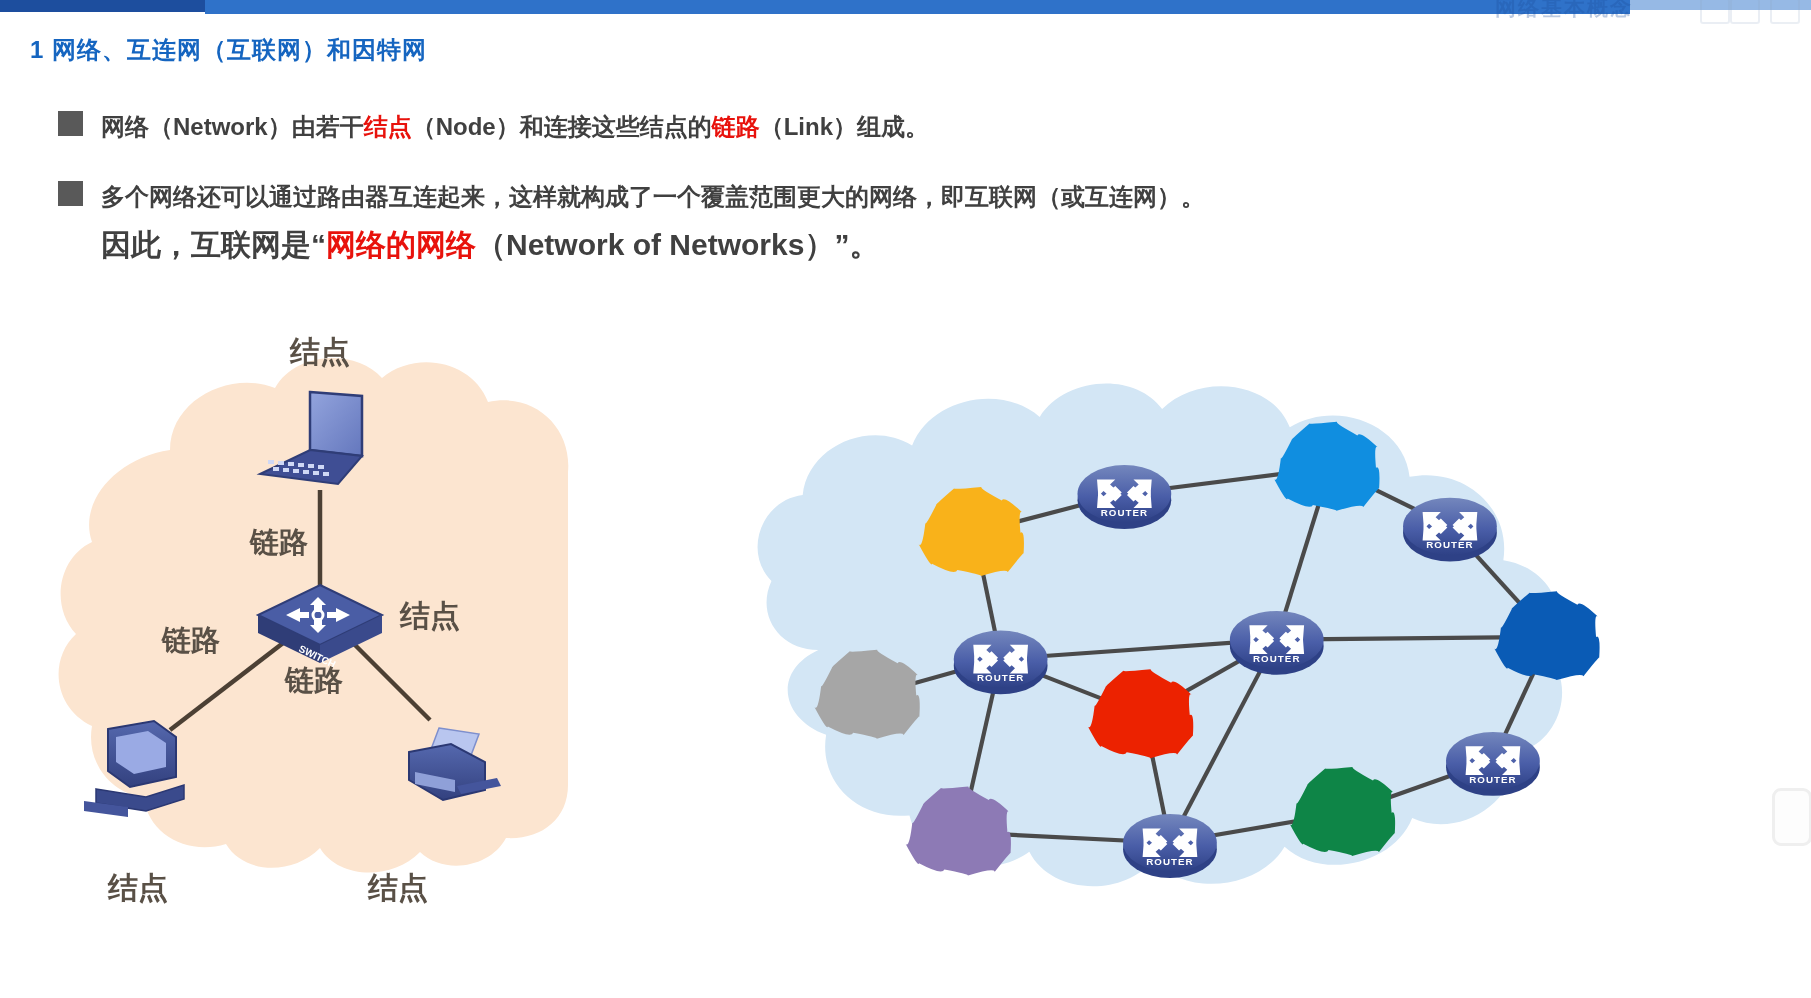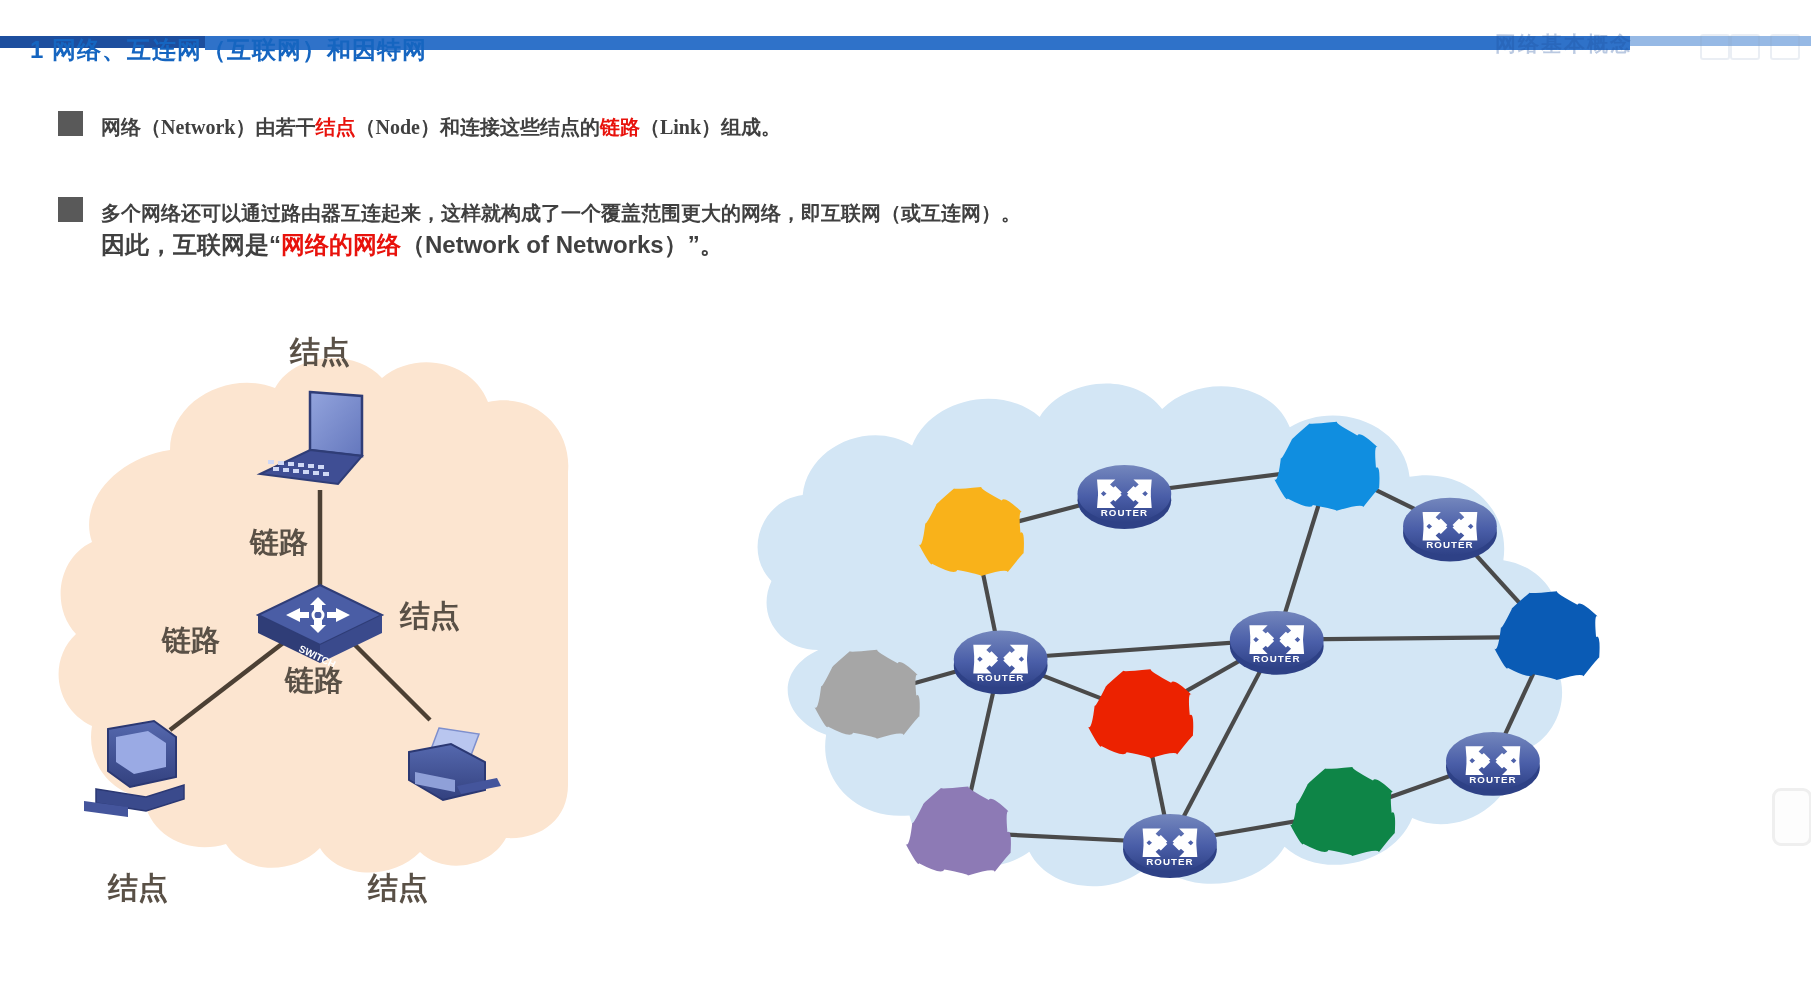--- a/index.html
+++ b/index.html
@@ -4,45 +4,45 @@
 <style>
   html,body{margin:0;padding:0;}
   body{
     width:1811px;height:998px;
     background:#ffffff;
     font-family:"Liberation Sans","DejaVu Sans",sans-serif;
     overflow:hidden;position:relative;
   }
 
   
-  #top-chrome{position:absolute;left:0;top:0;width:1811px;height:26px;background:#ffffff;margin-top:36px;}
+  #top-chrome{position:absolute;left:0;top:0;width:1811px;height:26px;background:#ffffff;}
   #top-bar-left{position:absolute;left:0;top:0;width:205px;height:12px;background:#1d4e9e;}
   #top-bar-main{position:absolute;left:205px;top:0;width:1425px;height:14px;background:#2f72c9;}
   #top-bar-tail{position:absolute;left:1630px;top:0;width:181px;height:10px;background:#3f7fd0;opacity:.55;}
   #top-caption{position:absolute;left:1495px;top:-6px;width:215px;height:26px;
     color:#1d4e9e;font-size:21px;font-weight:bold;letter-spacing:2px;
     opacity:.30;white-space:nowrap;overflow:hidden;}
   #top-ghost-icons{position:absolute;left:1700px;top:-4px;width:111px;height:28px;opacity:.18;}
   .ghost-ico{position:absolute;top:2px;width:26px;height:22px;border:2px solid #8fa6c4;border-radius:3px;}
 
   
   #slide-title{
     position:absolute;left:30px;top:34px;
     font-size:24px;font-weight:bold;color:#1565c0;
     letter-spacing:1px;white-space:nowrap;
   }
 
   
   .bullet-row{position:absolute;display:flex;align-items:flex-start;}
   .bullet-sq{width:25px;height:25px;background:#595959;flex:none;margin-top:8px;}
-  .bullet-text{margin-left:18px;font-size:20px;color:#404040;font-weight:bold;line-height:48px;white-space:nowrap;font-family:Liberation Serif, serif;}
+  .bullet-text{margin-left:18px;font-size:24px;color:#404040;font-weight:bold;line-height:48px;white-space:nowrap;}
   .red{color:#e8120c;}
   #bullet-1{left:58px;top:103px;}
-  #bullet-2{left:58px;top:173px;margin-top:16px;}
-  #bullet-2-line2{position:absolute;left:101px;top:221px;font-size:24px;color:#404040;font-weight:bold;line-height:48px;white-space:nowrap;}
+  #bullet-2{left:58px;top:173px;}
+  #bullet-2-line2{position:absolute;left:101px;top:221px;font-size:30px;color:#404040;font-weight:bold;line-height:48px;white-space:nowrap;}
 
   
   #left-diagram{position:absolute;left:20px;top:330px;width:600px;height:600px;}
   #right-diagram{position:absolute;left:696px;top:370px;width:1000px;height:560px;}
   svg{display:block;}
 
   
   #corner-widget{position:absolute;left:1772px;top:788px;width:34px;height:52px;
     border:3px solid #efefef;border-radius:9px;background:#fdfdfd;}
 </style>

